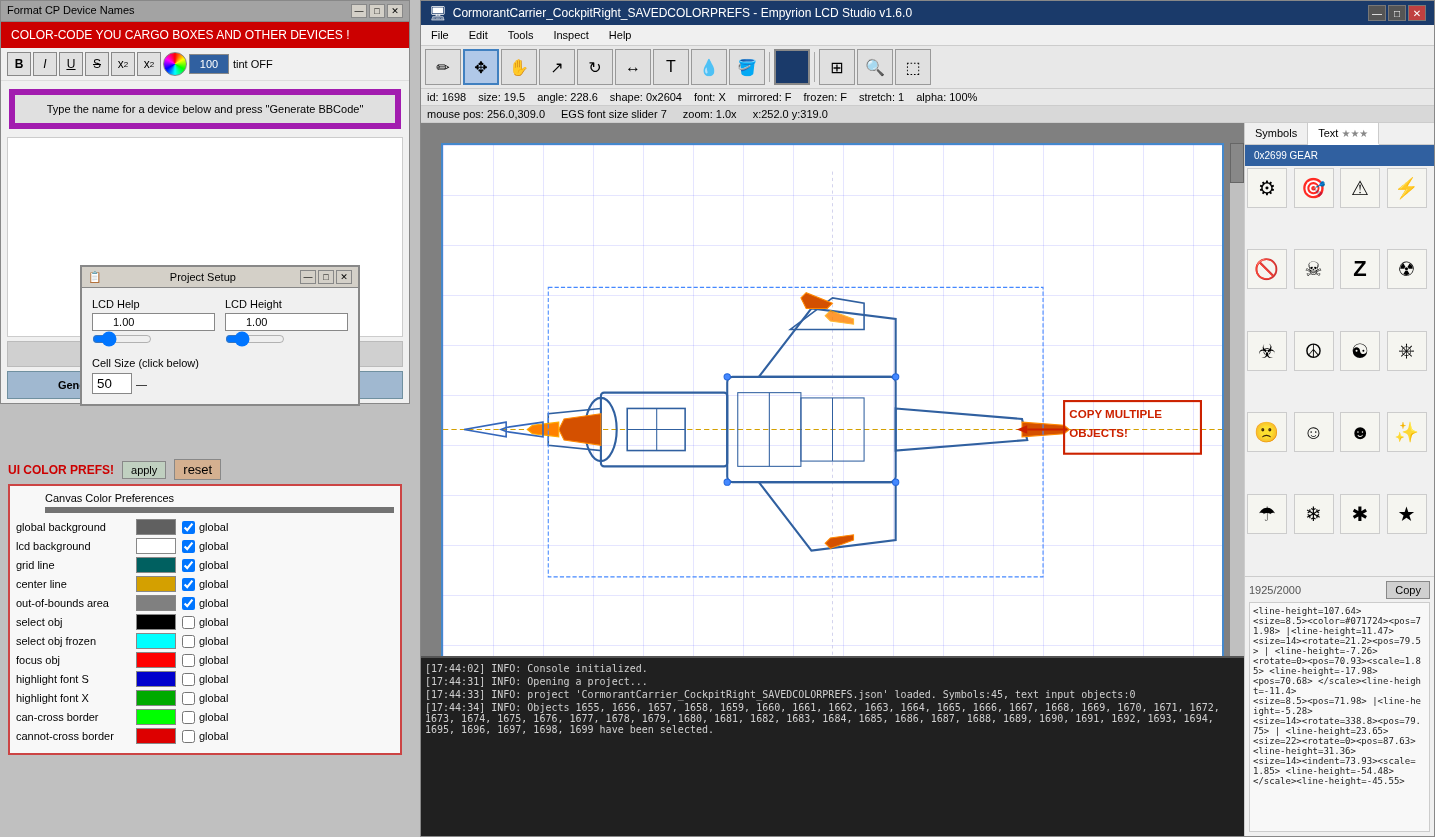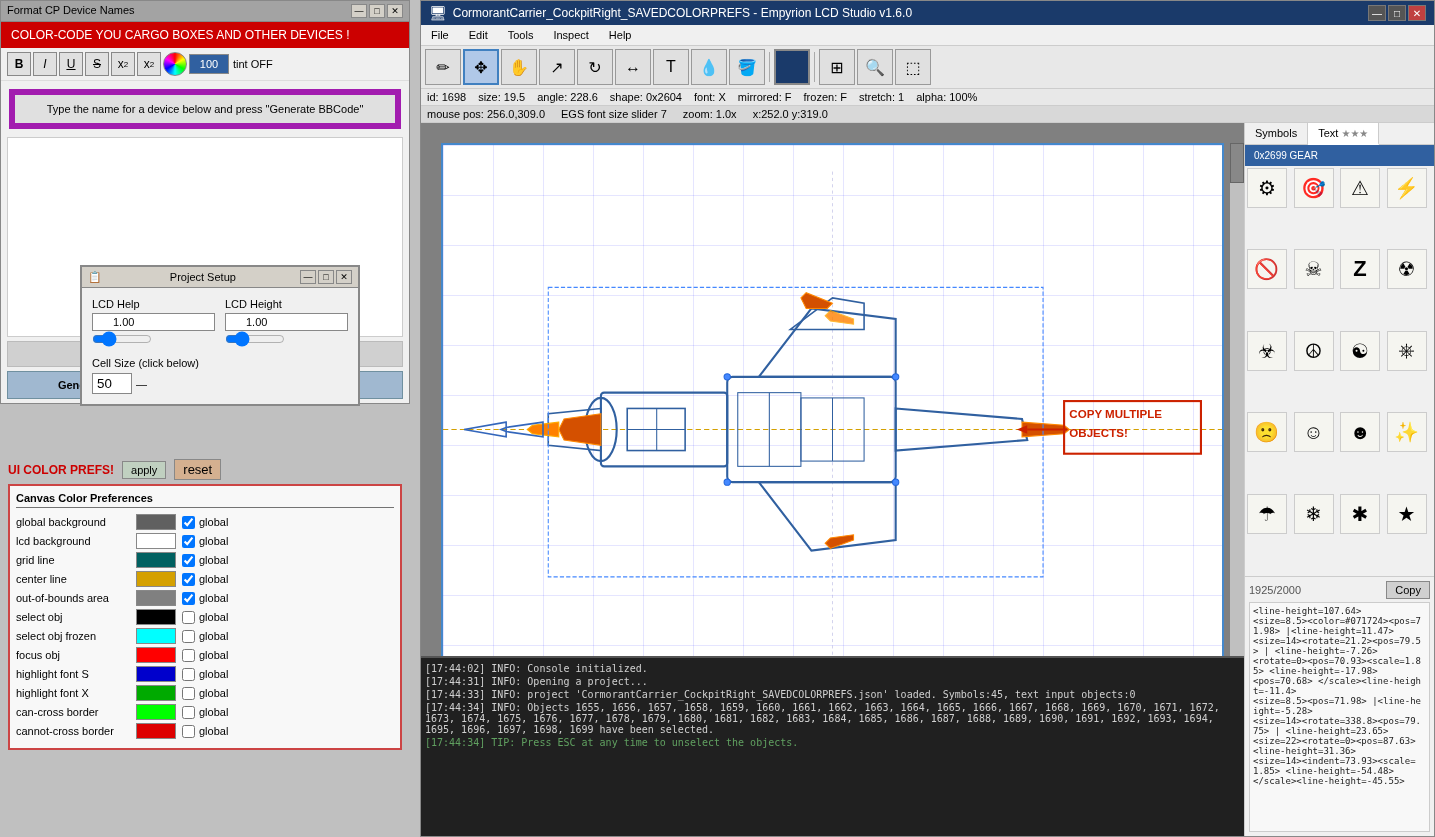--- a/index.html
+++ b/index.html
@@ -219,24 +219,25 @@
     }
 
     .canvas-prefs-box {
       margin: 0 8px;
       border: 2px solid #cc4444;
       background: #f8f8f8;
       padding: 6px;
     }
     .canvas-prefs-title {
       font-size: 11px;
-      font-weight: bold;
+      font-weight: normal;
       margin-bottom: 6px;
-      border-bottom: 1px solid #737373;
+      border-bottom: 6px solid #737373;
       padding-bottom: 3px;
+      margin-left: 29px;
     }
     .pref-row {
       display: flex;
       align-items: center;
       margin-bottom: 3px;
       font-size: 11px;
     }
     .pref-name {
       width: 120px;
       font-size: 11px;
@@ -793,21 +794,20 @@
             <polygon points="555,241 545,245 555,249" fill="#cc2200"></polygon>
           </svg>
         </div>
       </div>
 
       <div class="console-area">
         <div class="console-line console-info">[17:44:02] INFO: Console initialized.</div>
         <div class="console-line console-info">[17:44:31] INFO: Opening a project...</div>
         <div class="console-line console-info">[17:44:33] INFO: project 'CormorantCarrier_CockpitRight_SAVEDCOLORPREFS.json' loaded. Symbols:45, text input objects:0</div>
         <div class="console-line console-info">[17:44:34] INFO: Objects 1655, 1656, 1657, 1658, 1659, 1660, 1661, 1662, 1663, 1664, 1665, 1666, 1667, 1668, 1669, 1670, 1671, 1672, 1673, 1674, 1675, 1676, 1677, 1678, 1679, 1680, 1681, 1682, 1683, 1684, 1685, 1686, 1687, 1688, 1689, 1690, 1691, 1692, 1693, 1694, 1695, 1696, 1697, 1698, 1699 have been selected.</div>
-        <div class="console-line console-tip">[17:44:34] TIP: Press ESC at any time to unselect the objects.</div>
       </div>
     </div>
 
     <div class="right-panel">
 
       <div class="right-tabs">
         <div class="right-tab">
           <span>Symbols</span>
         </div>
         <div class="right-tab active">

